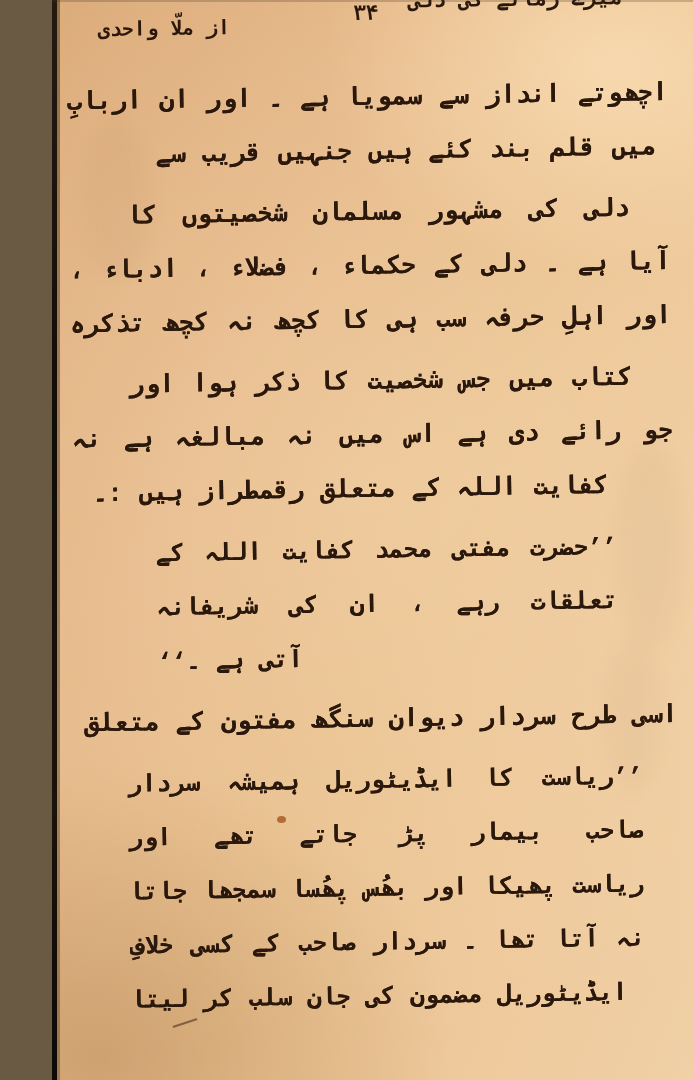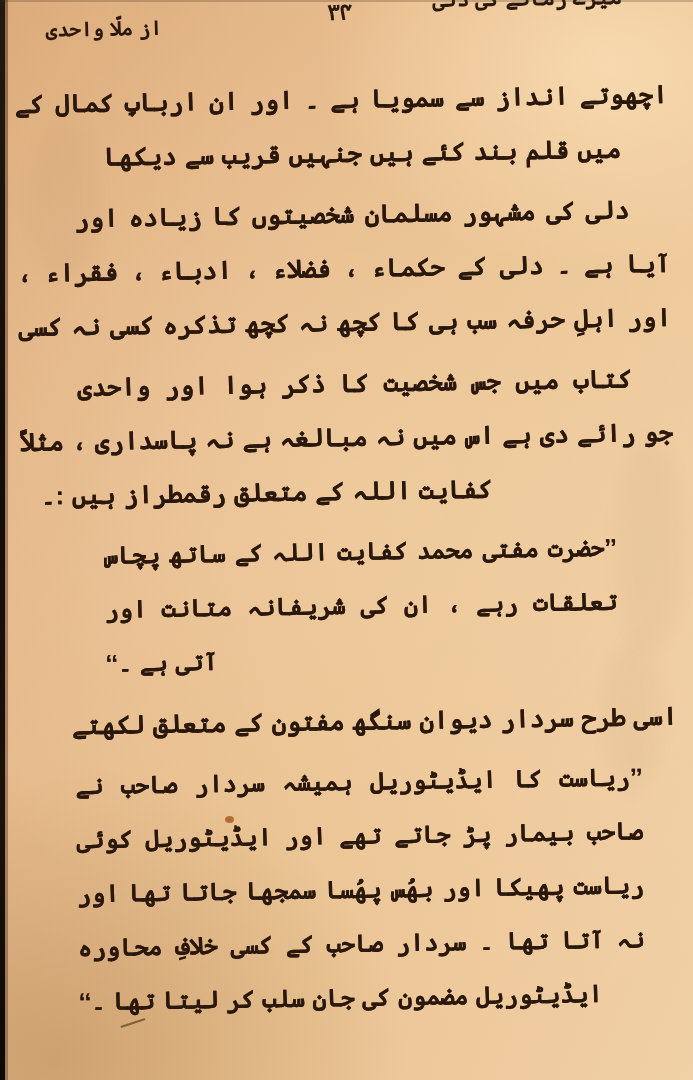--- a/index.html
+++ b/index.html
@@ -1,25 +1,25 @@
 <!DOCTYPE html>
 <html lang="ur" dir="rtl"><head>
 <meta charset="utf-8">
 <style>
   html,body{margin:0;padding:0;background:#6b5a43;}
   .sheet{
     position:relative;
-    width:693px;height:1080px;
+    width:641px;height:1080px;
     overflow:hidden;
     background:
       radial-gradient(ellipse 420px 300px at 88% 6%, rgba(252,224,184,.75), rgba(252,224,184,0) 70%),
       radial-gradient(ellipse 500px 420px at 8% 98%, rgba(160,110,60,.35), rgba(160,110,60,0) 70%),
       radial-gradient(ellipse 900px 700px at 50% 45%, rgba(255,235,200,.25), rgba(0,0,0,0) 80%),
       linear-gradient(112deg,#dcab7a 0%, #e5b889 30%, #e9c190 55%, #eec99c 78%, #f0d0a6 100%);
-    font-family:Liberation Sans, sans-serif;
+    font-family:Liberation Mono, monospace;
     color:#2a180c;
   }
   
   .edge-left{position:absolute;left:0;top:0;bottom:0;width:5px;
     background:linear-gradient(to bottom,#241a10,#120c07 40%,#1b1209 75%,#0d0905);z-index:5;}
   .edge-left2{position:absolute;left:5px;top:0;bottom:0;width:3px;
     background:linear-gradient(to bottom,rgba(90,60,30,.55),rgba(60,40,20,.35));z-index:5;}
   .edge-bottom{position:absolute;left:0;right:0;bottom:0;height:6px;
     background:linear-gradient(to right,#8a7350,#cuc 20%,#cfc0a2 45%,#d8c9ab 80%,#bfae8e);z-index:5;}
   .edge-top{position:absolute;left:0;right:0;top:0;height:2px;background:rgba(70,50,30,.25);z-index:5;}

